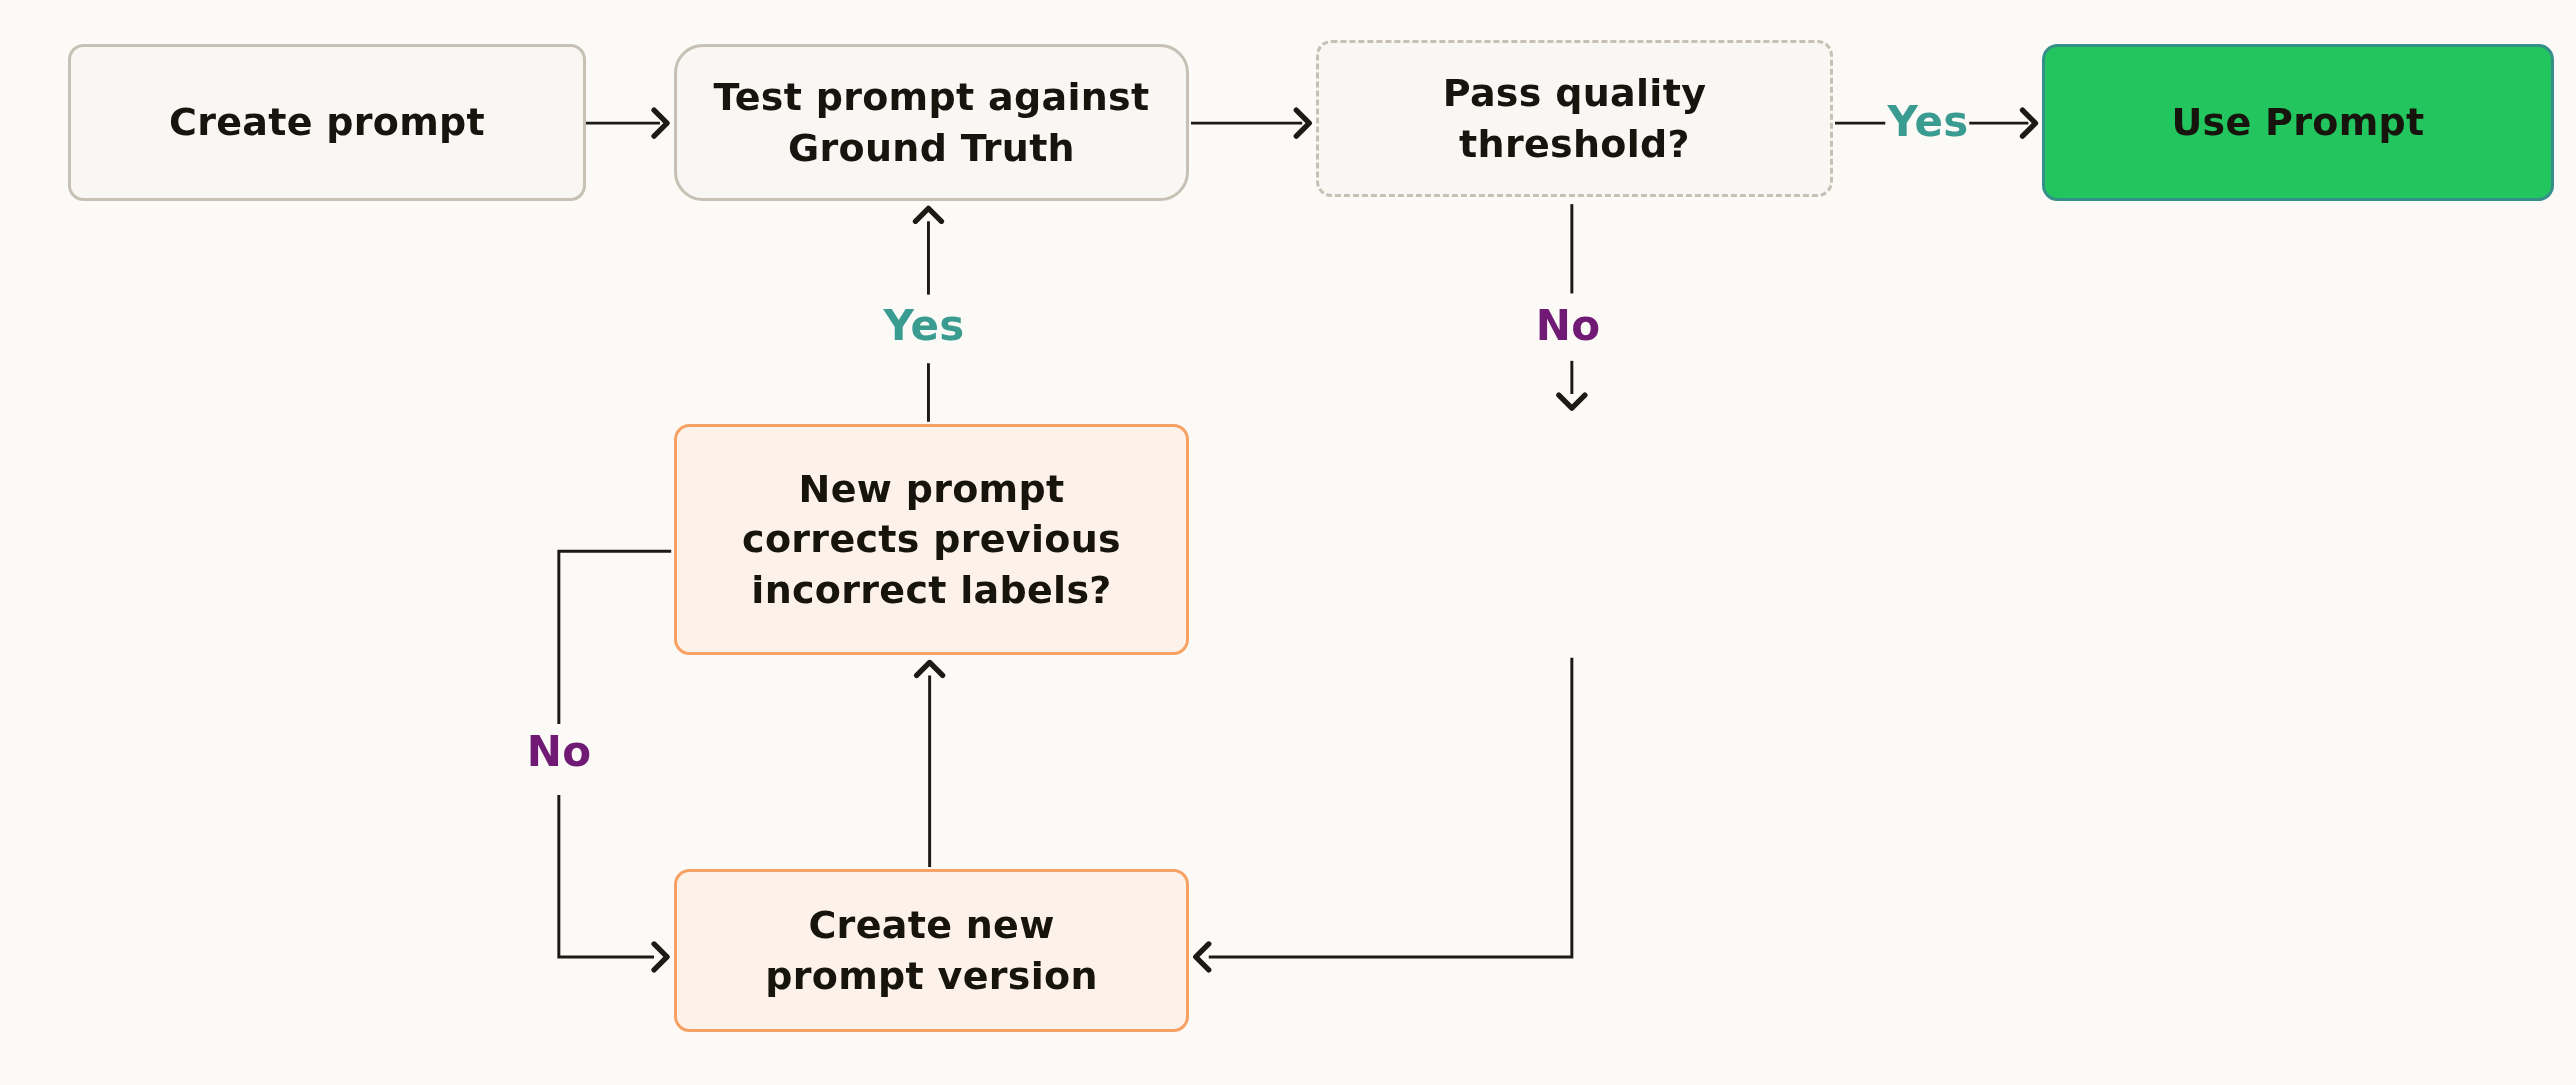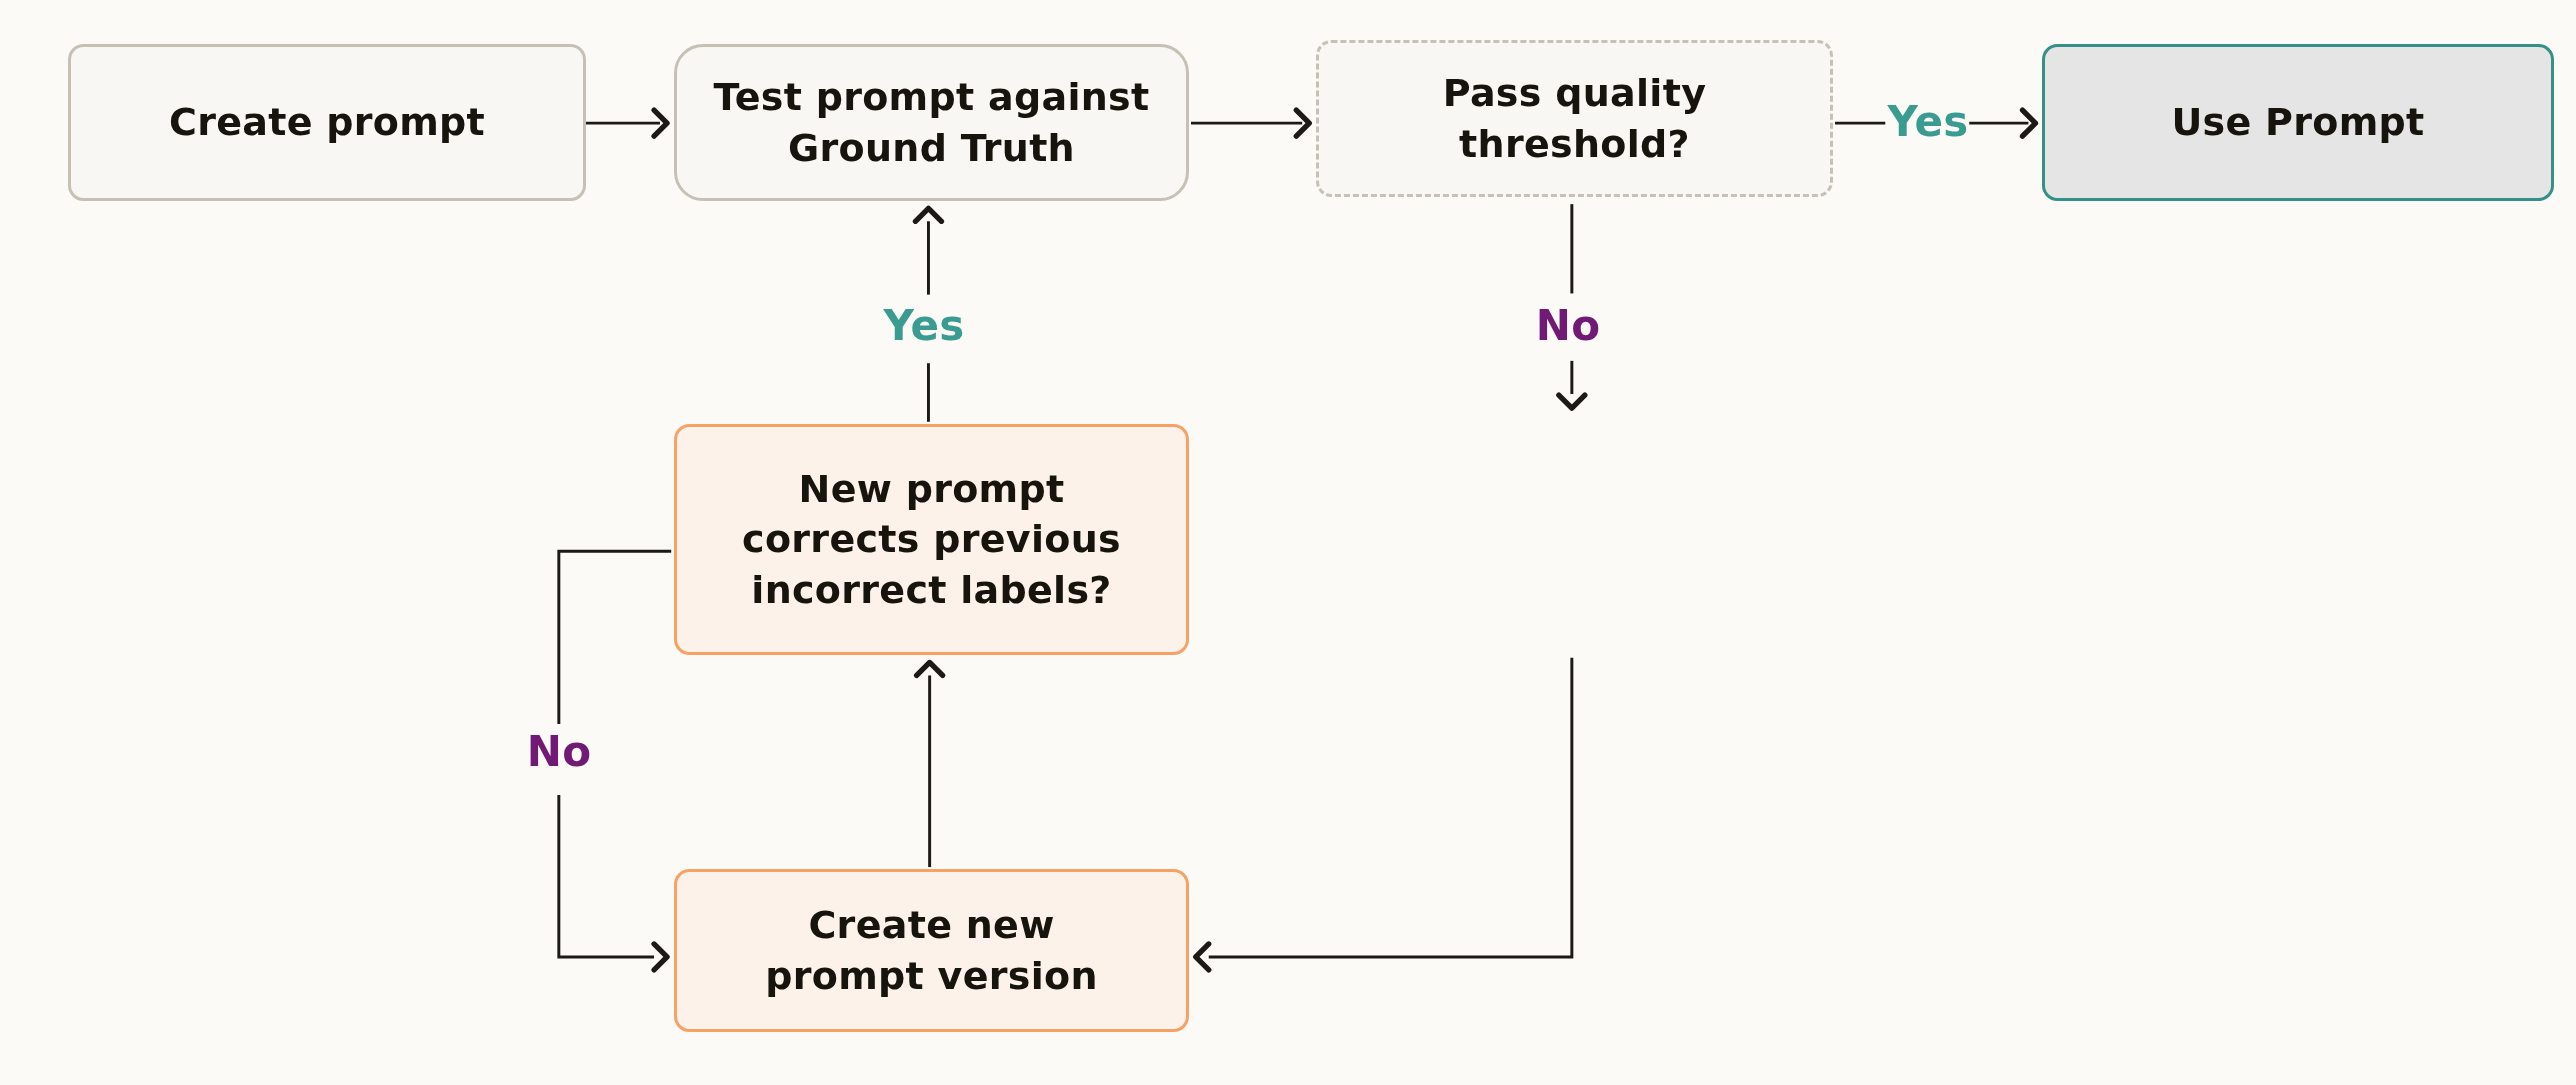--- a/index.html
+++ b/index.html
@@ -55,21 +55,21 @@
   }
   .node--neutral {
     background: #f8f7f3;
     border: 3px solid #c6c1b4;
   }
   .node--neutral-dashed {
     background: #f8f7f3;
     border: 3px dashed #c6c1b4;
   }
   .node--accent {
-    background: #e5e5e5;
+    background: #22c55e;
     border: 3.5px solid #35908a;
   }
   .node--warning {
     background: #fdf2e9;
     border: 3px solid #f8a164;
   }
   .edge-label {
     position: absolute;
     transform: translate(-50%, -50%);
     font-size: 42px;

